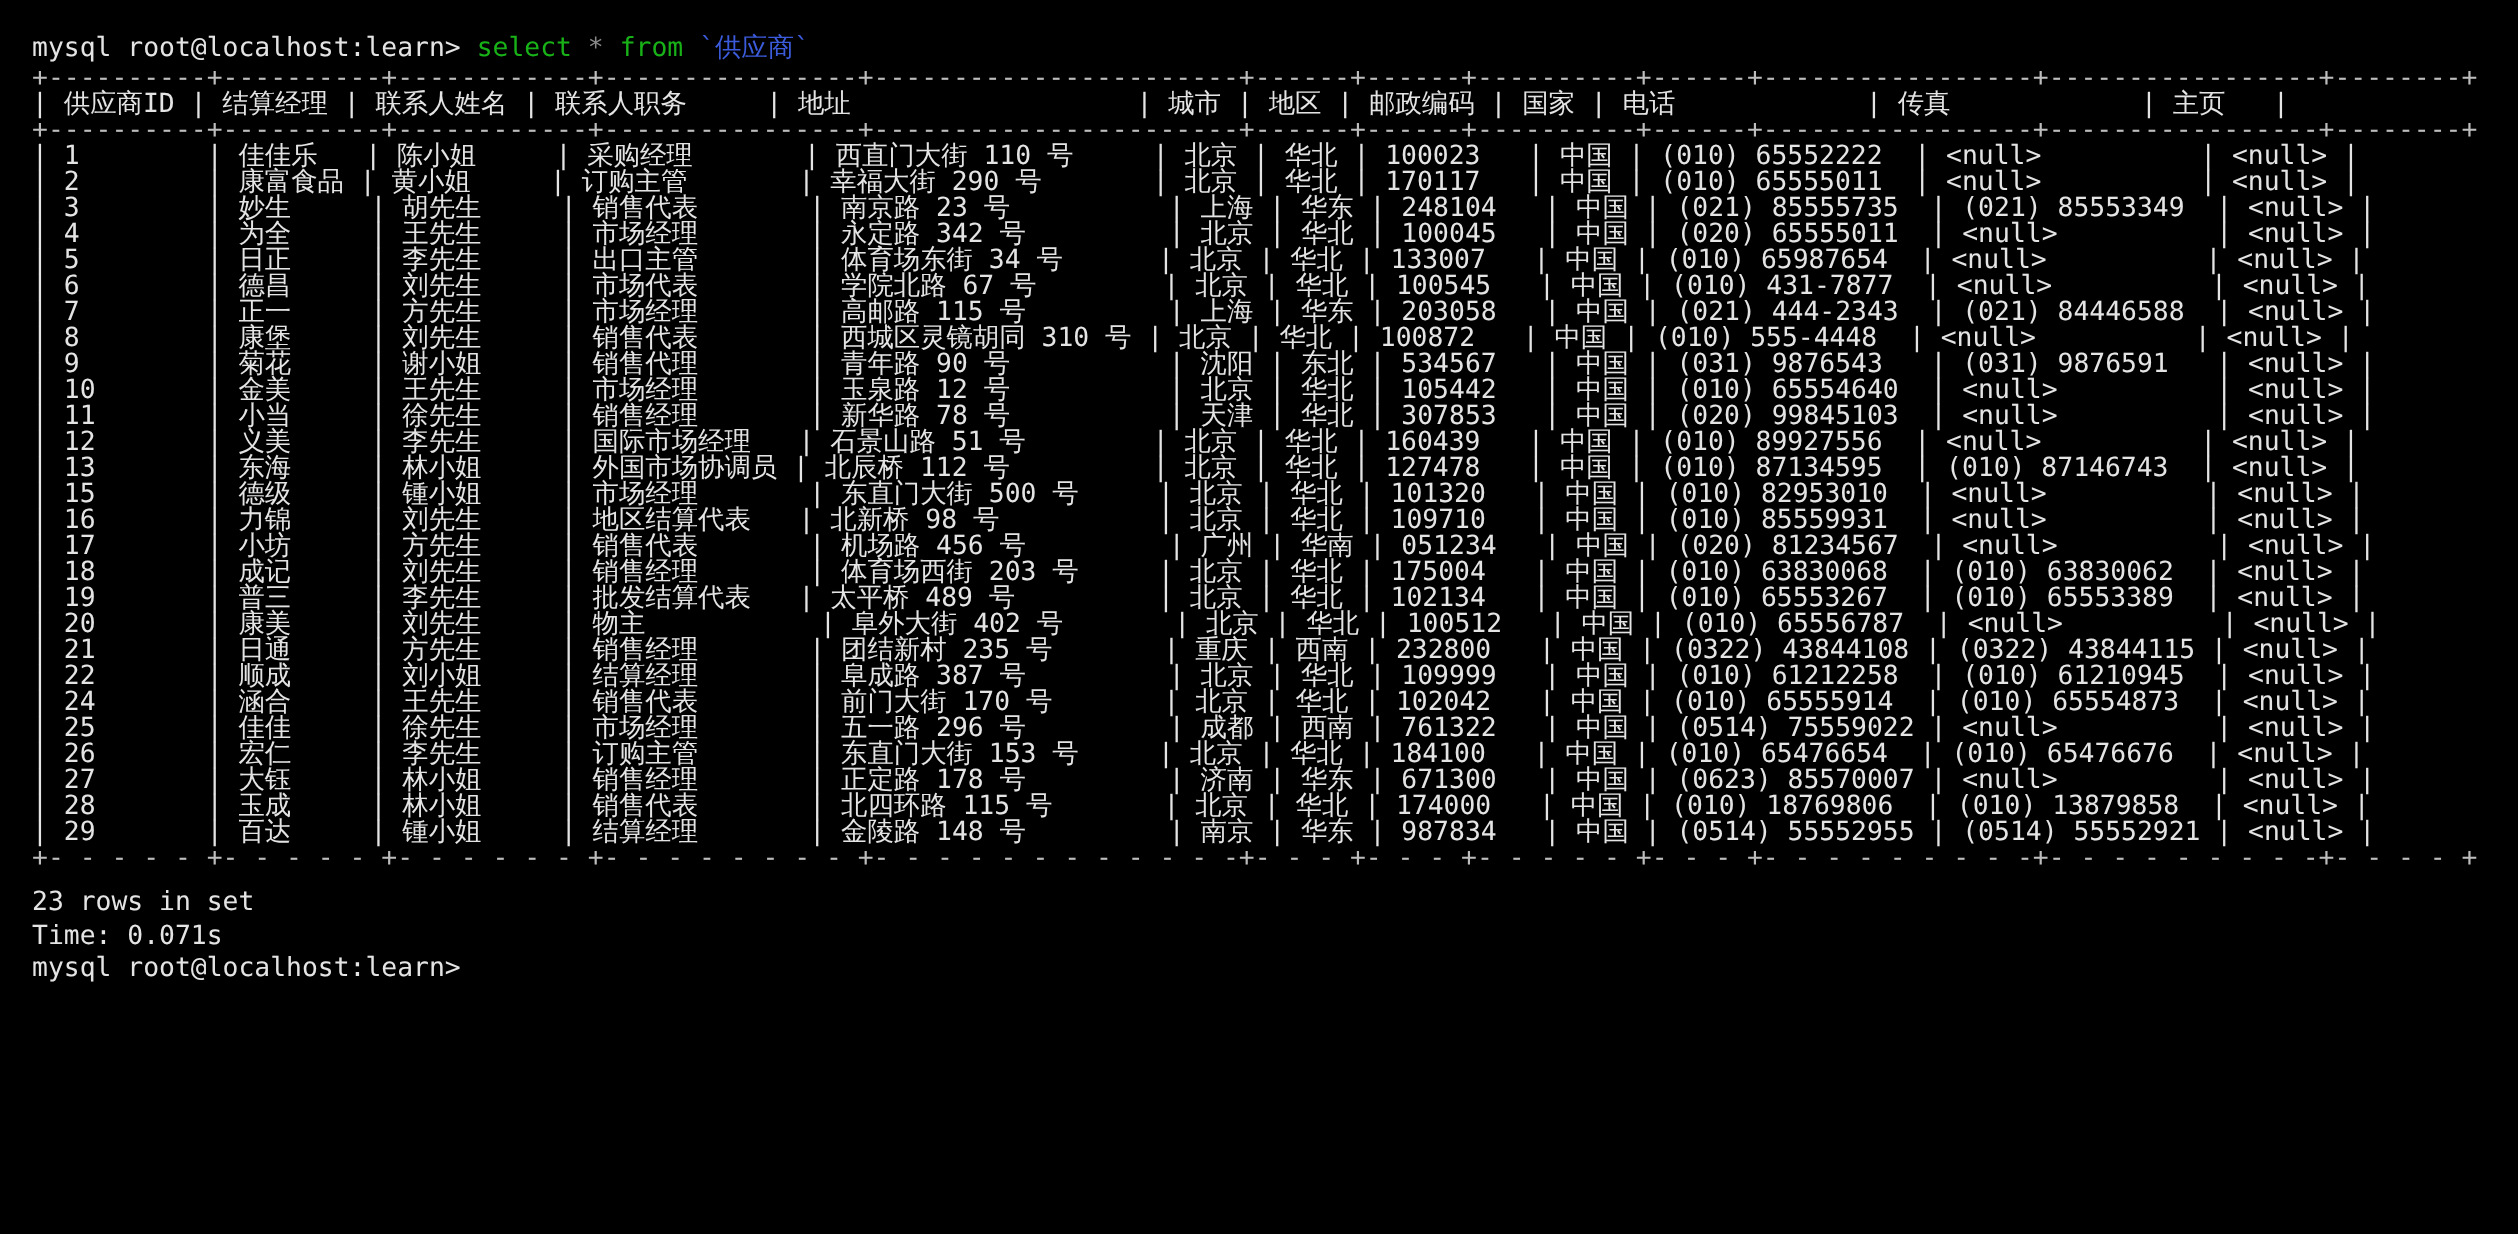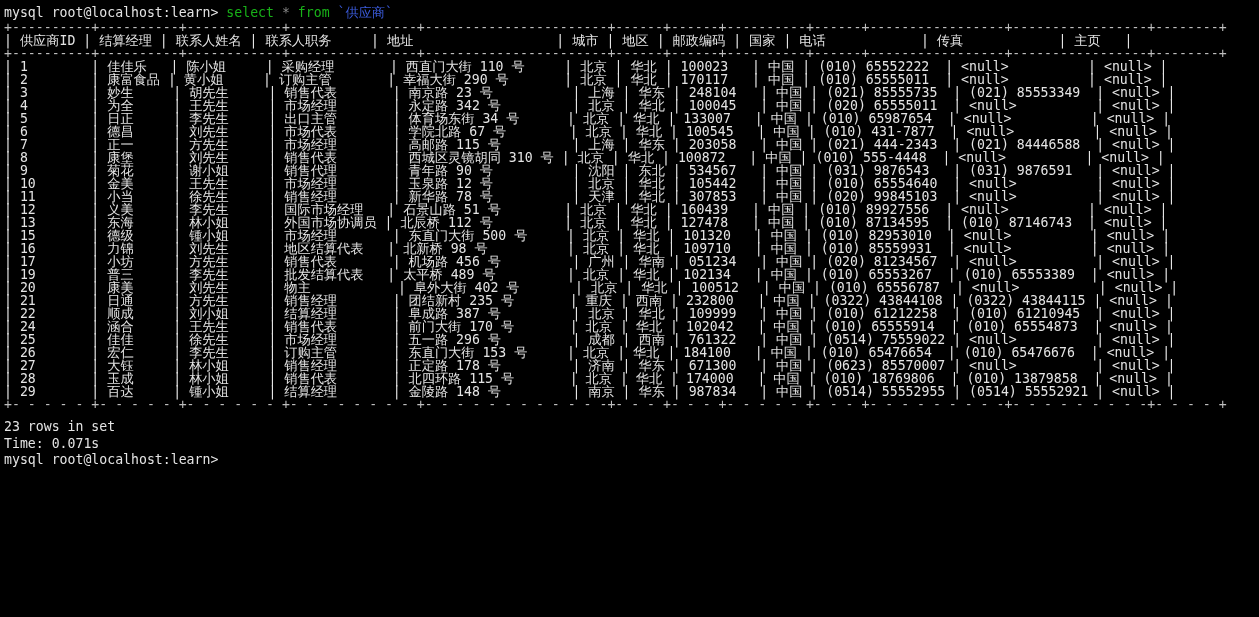--- a/index.html
+++ b/index.html
@@ -5,21 +5,21 @@
   html,body{margin:0;padding:0;background:#000;}
   body{
     width:1259px;height:617px;overflow:hidden;
     font-family:"DejaVu Sans Mono","Liberation Mono",monospace;
     color:#d8d8d8;
   }
   #term{
     position:relative;
     width:1259px;height:617px;
     background:#000;
-    padding:4px;
+    padding:16px;
     box-sizing:border-box;
   }
   .line{
     white-space:pre;
     font-size:13.2px;
     line-height:13.02px;
     height:13.02px;
     letter-spacing:0px;
     color:#d8d8d8;
   }
@@ -69,20 +69,21 @@
       <div class="rowline c-white">| 7        | 正一     | 方先生     | 市场经理       | 高邮路 115 号         | 上海 | 华东 | 203058   | 中国 | (021) 444-2343  | (021) 84446588  | &lt;null&gt; |</div>
       <div class="rowline c-white">| 8        | 康堡     | 刘先生     | 销售代表       | 西城区灵镜胡同 310 号 | 北京 | 华北 | 100872   | 中国 | (010) 555-4448  | &lt;null&gt;          | &lt;null&gt; |</div>
       <div class="rowline c-white">| 9        | 菊花     | 谢小姐     | 销售代理       | 青年路 90 号          | 沈阳 | 东北 | 534567   | 中国 | (031) 9876543   | (031) 9876591   | &lt;null&gt; |</div>
       <div class="rowline c-white">| 10       | 金美     | 王先生     | 市场经理       | 玉泉路 12 号          | 北京 | 华北 | 105442   | 中国 | (010) 65554640  | &lt;null&gt;          | &lt;null&gt; |</div>
       <div class="rowline c-white">| 11       | 小当     | 徐先生     | 销售经理       | 新华路 78 号          | 天津 | 华北 | 307853   | 中国 | (020) 99845103  | &lt;null&gt;          | &lt;null&gt; |</div>
       <div class="rowline c-white">| 12       | 义美     | 李先生     | 国际市场经理   | 石景山路 51 号        | 北京 | 华北 | 160439   | 中国 | (010) 89927556  | &lt;null&gt;          | &lt;null&gt; |</div>
       <div class="rowline c-white">| 13       | 东海     | 林小姐     | 外国市场协调员 | 北辰桥 112 号         | 北京 | 华北 | 127478   | 中国 | (010) 87134595  | (010) 87146743  | &lt;null&gt; |</div>
       <div class="rowline c-white">| 15       | 德级     | 锺小姐     | 市场经理       | 东直门大街 500 号     | 北京 | 华北 | 101320   | 中国 | (010) 82953010  | &lt;null&gt;          | &lt;null&gt; |</div>
       <div class="rowline c-white">| 16       | 力锦     | 刘先生     | 地区结算代表   | 北新桥 98 号          | 北京 | 华北 | 109710   | 中国 | (010) 85559931  | &lt;null&gt;          | &lt;null&gt; |</div>
       <div class="rowline c-white">| 17       | 小坊     | 方先生     | 销售代表       | 机场路 456 号         | 广州 | 华南 | 051234   | 中国 | (020) 81234567  | &lt;null&gt;          | &lt;null&gt; |</div>
+      <div class="rowline c-white">| 18       | 成记     | 刘先生     | 销售经理       | 体育场西街 203 号     | 北京 | 华北 | 175004   | 中国 | (010) 63830068  | (010) 63830062  | &lt;null&gt; |</div>
       <div class="rowline c-white">| 19       | 普三     | 李先生     | 批发结算代表   | 太平桥 489 号         | 北京 | 华北 | 102134   | 中国 | (010) 65553267  | (010) 65553389  | &lt;null&gt; |</div>
       <div class="rowline c-white">| 20       | 康美     | 刘先生     | 物主           | 阜外大街 402 号       | 北京 | 华北 | 100512   | 中国 | (010) 65556787  | &lt;null&gt;          | &lt;null&gt; |</div>
       <div class="rowline c-white">| 21       | 日通     | 方先生     | 销售经理       | 团结新村 235 号       | 重庆 | 西南 | 232800   | 中国 | (0322) 43844108 | (0322) 43844115 | &lt;null&gt; |</div>
       <div class="rowline c-white">| 22       | 顺成     | 刘小姐     | 结算经理       | 阜成路 387 号         | 北京 | 华北 | 109999   | 中国 | (010) 61212258  | (010) 61210945  | &lt;null&gt; |</div>
       <div class="rowline c-white">| 24       | 涵合     | 王先生     | 销售代表       | 前门大街 170 号       | 北京 | 华北 | 102042   | 中国 | (010) 65555914  | (010) 65554873  | &lt;null&gt; |</div>
       <div class="rowline c-white">| 25       | 佳佳     | 徐先生     | 市场经理       | 五一路 296 号         | 成都 | 西南 | 761322   | 中国 | (0514) 75559022 | &lt;null&gt;          | &lt;null&gt; |</div>
       <div class="rowline c-white">| 26       | 宏仁     | 李先生     | 订购主管       | 东直门大街 153 号     | 北京 | 华北 | 184100   | 中国 | (010) 65476654  | (010) 65476676  | &lt;null&gt; |</div>
       <div class="rowline c-white">| 27       | 大钰     | 林小姐     | 销售经理       | 正定路 178 号         | 济南 | 华东 | 671300   | 中国 | (0623) 85570007 | &lt;null&gt;          | &lt;null&gt; |</div>
       <div class="rowline c-white">| 28       | 玉成     | 林小姐     | 销售代表       | 北四环路 115 号       | 北京 | 华北 | 174000   | 中国 | (010) 18769806  | (010) 13879858  | &lt;null&gt; |</div>
       <div class="rowline c-white">| 29       | 百达     | 锺小姐     | 结算经理       | 金陵路 148 号         | 南京 | 华东 | 987834   | 中国 | (0514) 55552955 | (0514) 55552921 | &lt;null&gt; |</div>

